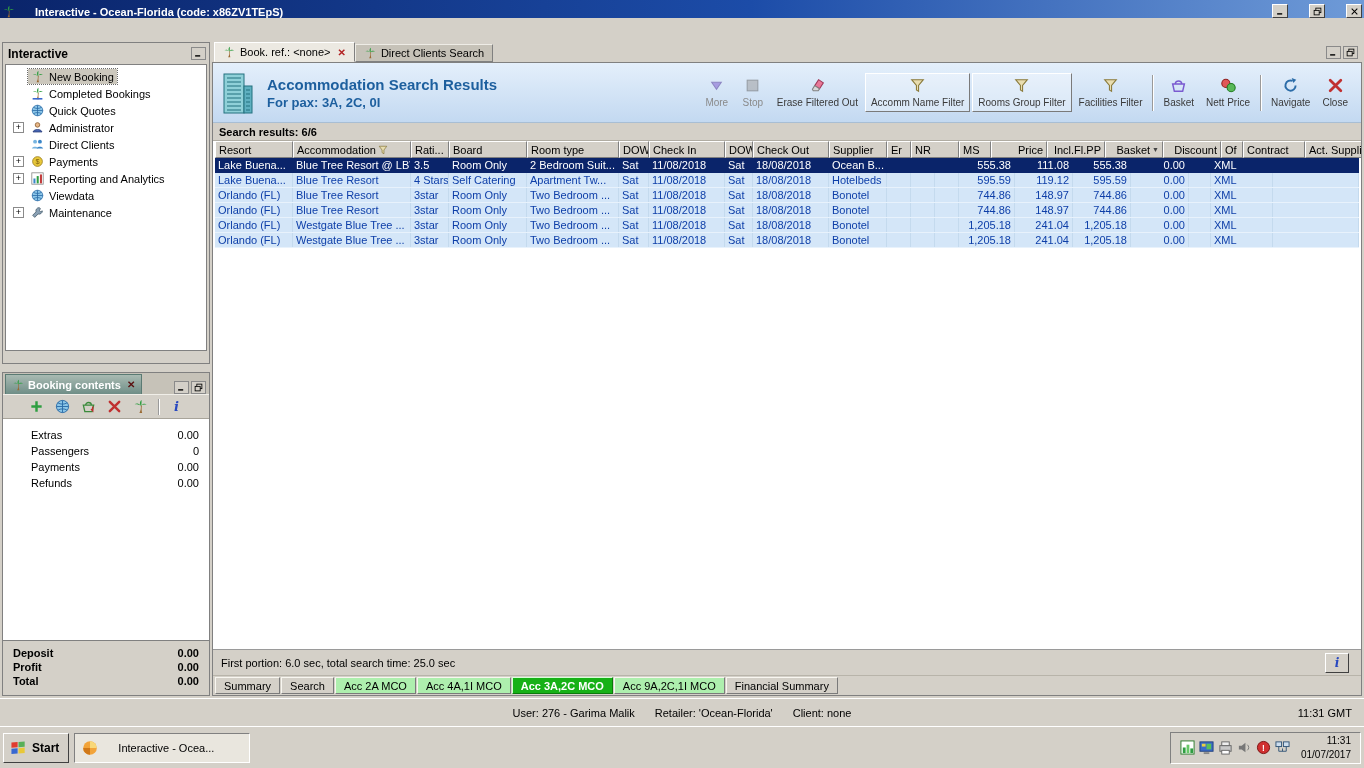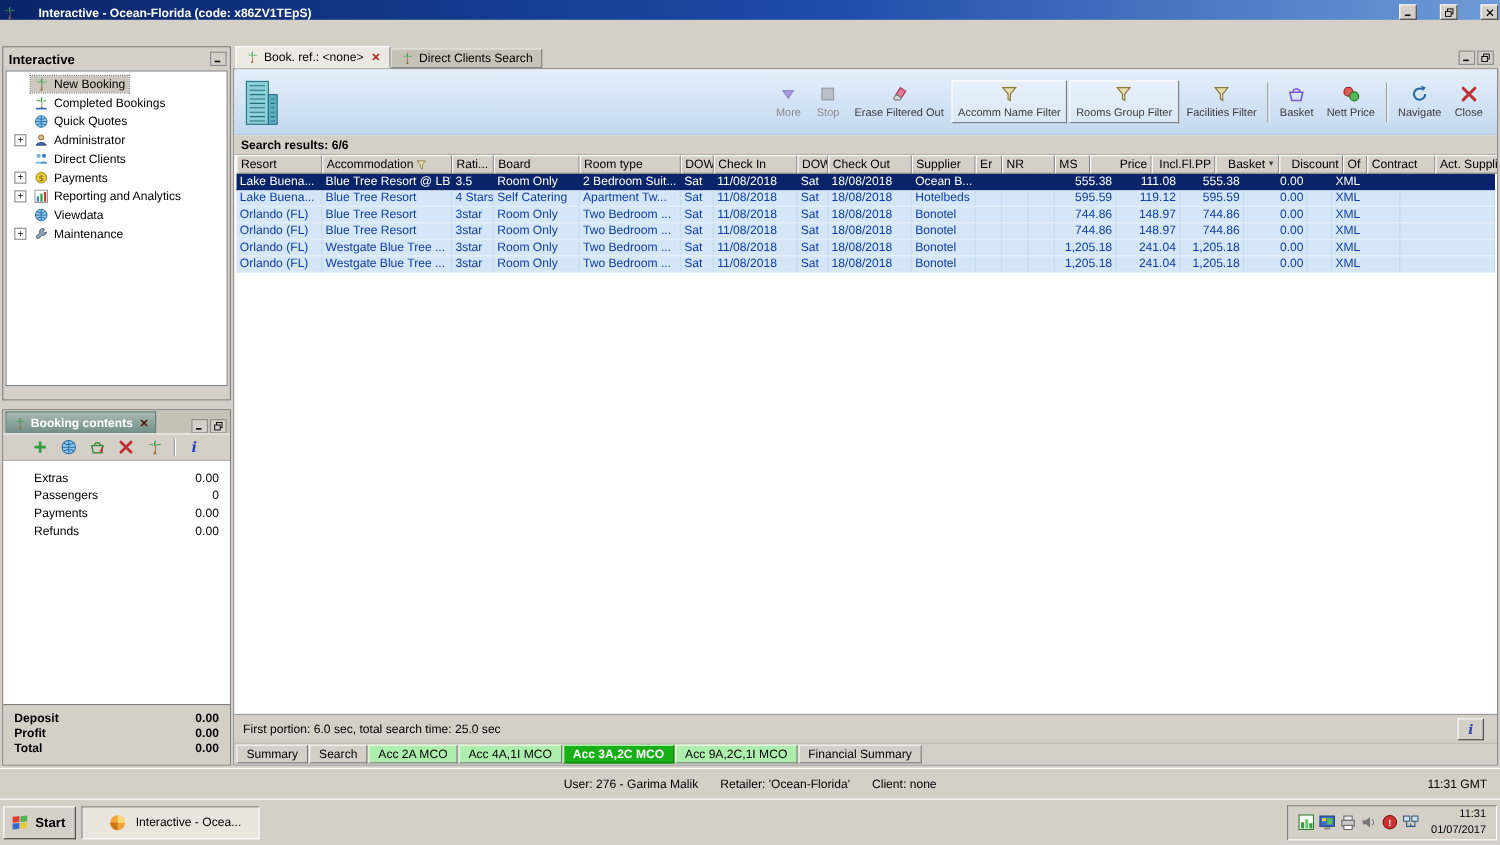--- a/index.html
+++ b/index.html
@@ -98,21 +98,21 @@
   .btab.green{background:#aeefae}
   .btab.active{background:var(--c-active_tab_green,#17b117);color:#fff;font-weight:bold;border-color:#d8ffd8 #0a7a0a #0a7a0a #d8ffd8}
 
   
   #statusbar{position:absolute;top:698px;left:0;width:100%;height:28px;background:#d4d0c8;border-top:1px solid #fff;display:flex;align-items:center}
   #status-segments{margin:0 auto;display:flex;gap:20px}
   #status-time{position:absolute;right:12px}
   #taskbar{position:absolute;bottom:0;left:0;width:100%;height:42px;background:#d4d0c8;border-top:1px solid #fff;display:flex;align-items:center;padding:0 3px;gap:5px}
   #start-button{height:30px;padding:0 9px 0 6px;display:flex;align-items:center;gap:5px;font-weight:bold;font-size:12px;border:1px solid;border-color:#fff #404040 #404040 #fff;background:#d4d0c8}
   #start-button .ic{width:17px;height:15px}
-  #task-button{height:30px;width:162px;display:flex;align-items:center;gap:8px;padding:0 24px;border:1px solid;border-color:#808080 #fff #fff #808080;background:#e9e6de;white-space:nowrap;overflow:hidden}
+  #task-button{height:30px;width:176px;display:flex;align-items:center;gap:20px;padding:0 7px;border:1px solid;border-color:#808080 #fff #fff #808080;background:#e9e6de;white-space:nowrap;overflow:hidden}
   #task-button .ic{width:16px;height:16px}
   #tray{margin-left:auto;height:32px;display:flex;align-items:center;gap:5px;border:1px solid;border-color:#808080 #fff #fff #808080;padding:0 9px}
   #tray-icons{display:flex;align-items:center;gap:4px}
   .tray-ic{width:15px;height:15px;display:inline-flex}
   #clock{text-align:right;font-size:10px;line-height:1.35;margin-left:6px}
 </style>
 </head>
 <body>
 
 <div id="app">
@@ -439,20 +439,24 @@
       <div id="doc">
         <div id="doc-header">
           <span id="building">
               <svg viewBox="0 0 34 44" width="100%" height="100%">
                 <rect x="3" y="3" width="20" height="39" fill="#8fd0d8" stroke="#23707f"></rect>
                 <rect x="23" y="15" width="8" height="27" fill="#5fb0c0" stroke="#23707f"></rect>
                 <path d="M6 7h14M6 11h14M6 15h14M6 19h14M6 23h14M6 27h14M6 31h14M6 35h14M6 39h14" stroke="#23707f"></path>
                 <path d="M25 19h4M25 23h4M25 27h4M25 31h4M25 35h4M25 39h4" stroke="#23707f"></path>
               </svg>
             </span>
+          <div id="doc-titles">
+            <div id="doc-title">Accommodation Search Results</div>
+            <div id="doc-subtitle">For pax: 3A, 2C, 0I</div>
+          </div>
           <div id="hdr-toolbar">
               <div class="tb-btn disabled">
                 <span class="ic tb-ic">
                   <svg viewBox="0 0 16 16" width="100%" height="100%">
                     <path d="M3.5 5h9L8 11.5z" fill="#8060d0" stroke="#503898"></path>
                   </svg>
                 </span>
                 <span class="tb-label">More</span>
               </div>
               <div class="tb-btn disabled">

